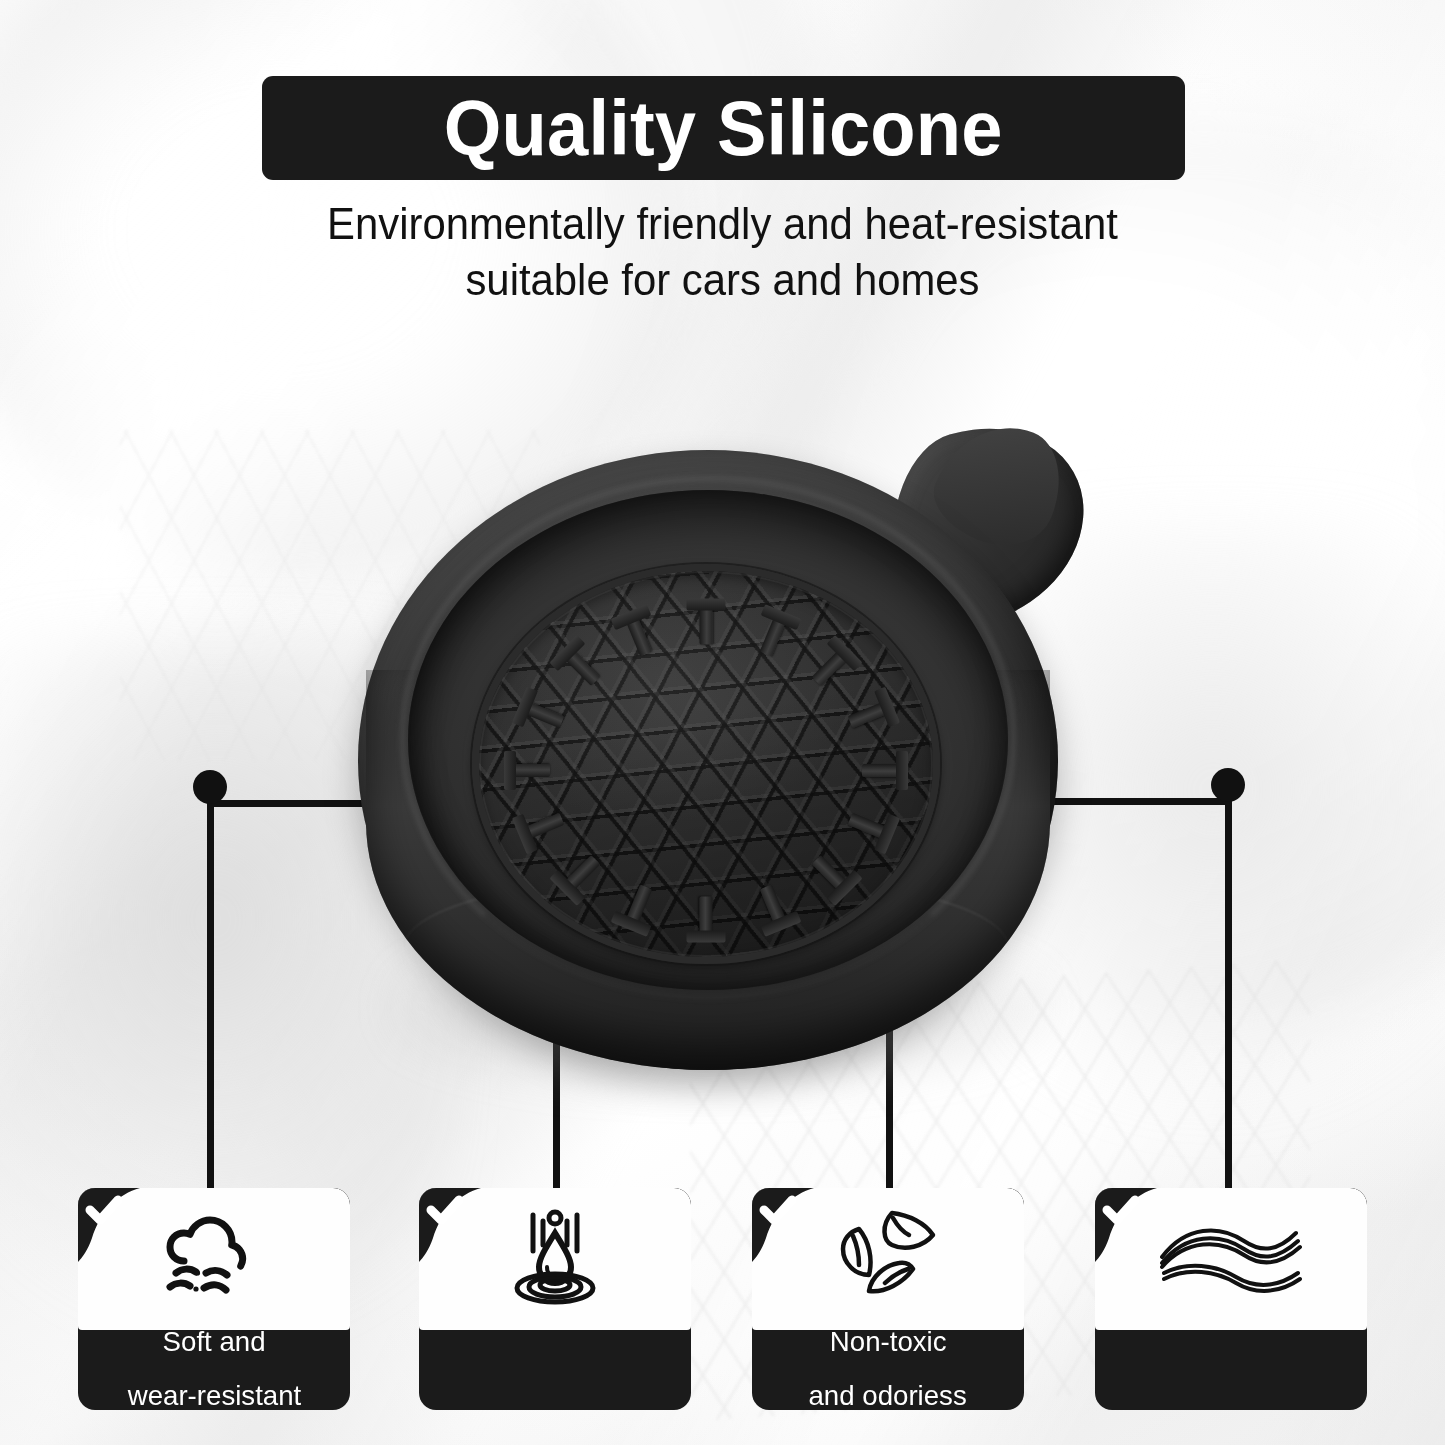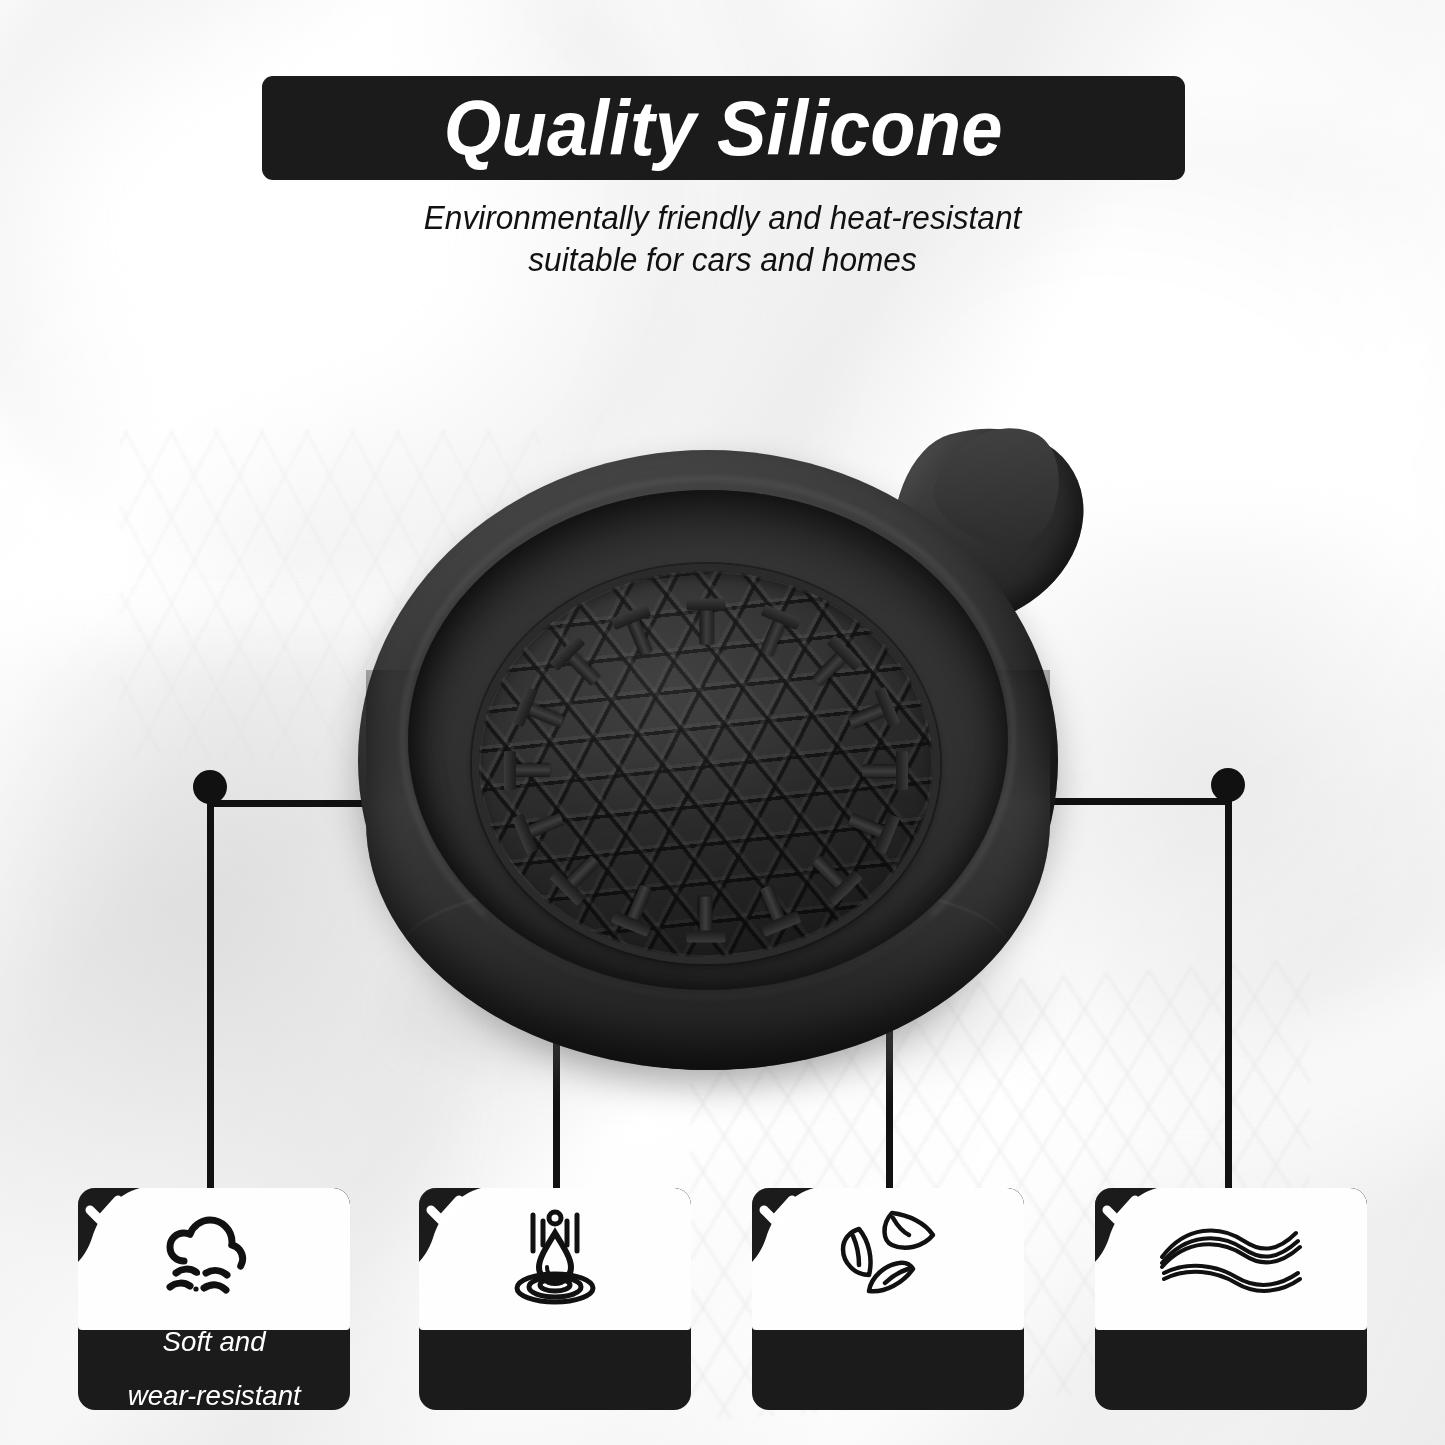--- a/index.html
+++ b/index.html
@@ -8,21 +8,20 @@
     width:1445px; height:1445px;
     font-family:"Liberation Sans", sans-serif;
     overflow:hidden;
   }
 
   #stage {
     position:relative;
     width:1445px; height:1445px;
     background:#fbfbfb;
     overflow:hidden;
-    font-style:italic;
   }
 
   
   .bg-layer { position:absolute; inset:0; }
 
   .bg-base {
     background:
       radial-gradient(ellipse 70% 55% at 18% 8%,  #ffffff 0%, #fdfdfd 45%, rgba(253,253,253,0) 72%),
       radial-gradient(ellipse 60% 70% at 92% 30%, #ffffff 0%, #fcfcfc 50%, rgba(252,252,252,0) 78%),
       linear-gradient(152deg,
@@ -122,21 +121,21 @@
     line-height:1;
     white-space:nowrap;
     transform:scaleX(.95);
   }
 
   .subtitle {
     position:absolute;
     left:0; top:196px; width:1445px;
     text-align:center;
     color:#111;
-    font-size:34px;
+    font-size:45px;
     line-height:1.24;
     font-weight:normal;
   }
   .subtitle div { transform:scaleX(.93); }
 
   
   #product {
     position:absolute;
     left:330px; top:420px;
     width:760px; height:670px;
@@ -467,20 +466,24 @@
         <path d="M30 22 C40 34 44 52 40 68 C26 68 14 56 14 42 C14 33 20 25 30 22 Z"></path>
         <path d="M30 58 C30 48 28 38 24 29"></path>
         <path d="M84 62 C74 76 56 86 40 84 C42 70 56 58 70 56 C76 55 81 57 84 62 Z"></path>
         <path d="M56 76 C62 70 70 65 79 62"></path>
       </svg>
     </div>
     <svg class="badge-check" viewBox="0 0 74 74">
       <path d="M0 0 H62 C40 6 22 24 14 50 C10 62 4 70 0 74 Z" fill="#1b1b1b"></path>
       <path d="M12 22 L22 32 L40 12" stroke="#fff" stroke-width="9" fill="none" stroke-linecap="round" stroke-linejoin="round"></path>
     </svg>
+    <div class="badge-label">
+      <span>Non-toxic</span>
+      <span>and odoriess</span>
+    </div>
   </div>
 
   <div class="badge" style="left:1095px; top:1188px;">
     <div class="badge-icon-area">
       <svg width="150" height="84" viewBox="0 0 150 84" fill="none" stroke="#111" stroke-width="4" stroke-linecap="round">
         <path d="M6 40 C30 8 64 8 88 24 C106 36 122 34 140 16"></path>
         <path d="M6 46 C30 16 64 16 88 32 C106 44 122 42 142 24"></path>
         <path d="M6 50 C30 22 64 22 88 38 C106 50 124 48 144 30"></path>
         <path d="M8 56 C32 44 60 48 80 60 C100 72 122 70 142 56"></path>
         <path d="M8 62 C32 50 60 54 80 66 C100 78 124 76 144 62"></path>

